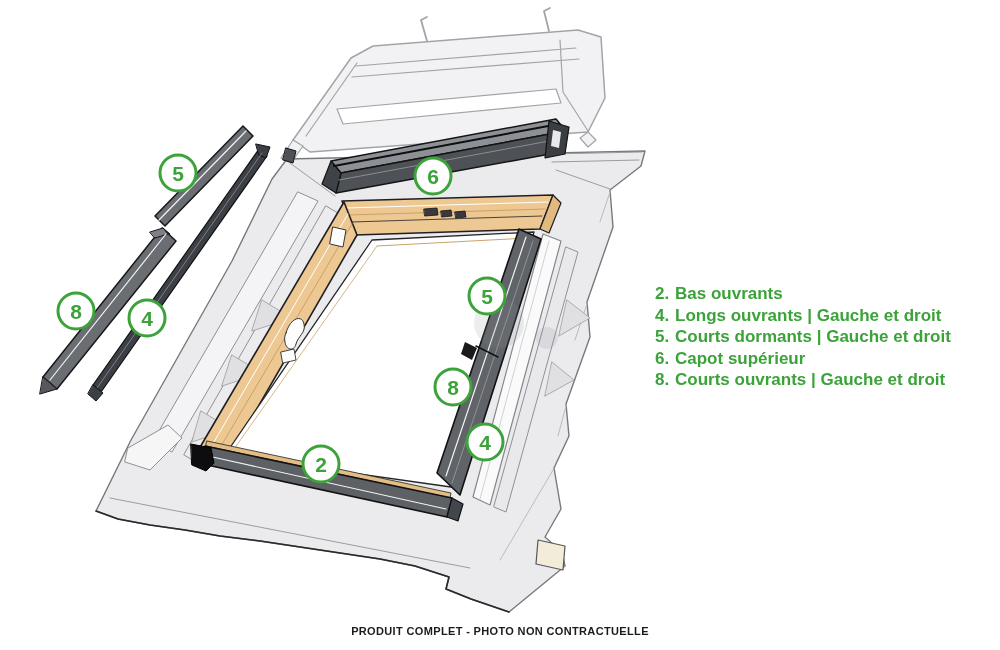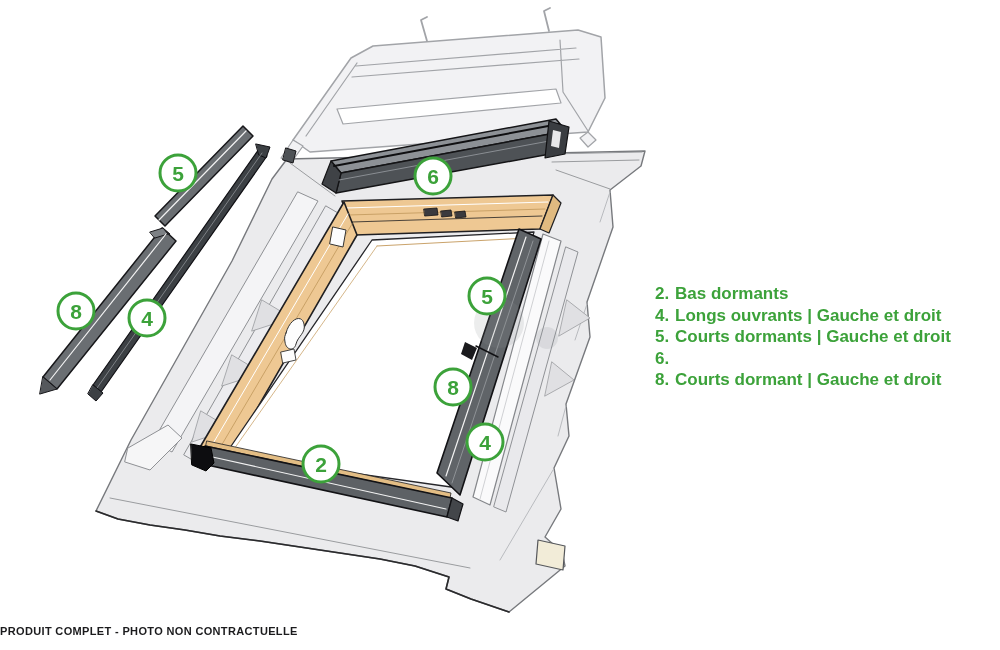--- a/index.html
+++ b/index.html
@@ -7,21 +7,21 @@
          font-family:"Liberation Sans",sans-serif;}
   svg{position:absolute;left:0;top:0;}
   .callout-layer{position:absolute;left:0;top:0;width:1000px;height:650px;pointer-events:none;}
   .callout{position:absolute;width:33px;height:33px;border:3px solid #3ca23a;border-radius:50%;
            background:#ffffff;display:flex;align-items:center;justify-content:center;
            font-size:21px;font-weight:bold;transform:translate(-50%,-50%);line-height:1;}
   .legend{position:absolute;left:655px;top:283px;font-size:17px;font-weight:600;
           line-height:21.6px;color:#3ca23a;white-space:nowrap;}
   .legend-item{display:flex;}
   .lnum{min-width:15px;margin-right:5px;}
-  .caption{position:absolute;left:0;top:625px;width:1000px;
+  .caption{position:absolute;left:0;top:625px;width:1000px;text-align:center;
            font-size:11px;font-weight:bold;letter-spacing:.35px;color:#1b1b1d;}
 </style>
 </head>
 <body>
 
 <div class="stage">
 
   <svg width="1000" height="650" viewBox="0 0 1000 650">
     <g stroke-linejoin="round" stroke-linecap="round" fill="none">
 
@@ -134,33 +134,34 @@
       <div class="callout" style="left: 147px; top: 318px; border-color: rgb(60, 162, 58); color: rgb(60, 162, 58);">4</div>
       <div class="callout" style="left: 487px; top: 296px; border-color: rgb(60, 162, 58); color: rgb(60, 162, 58);">5</div>
       <div class="callout" style="left: 453px; top: 387px; border-color: rgb(60, 162, 58); color: rgb(60, 162, 58);">8</div>
       <div class="callout" style="left: 485px; top: 442px; border-color: rgb(60, 162, 58); color: rgb(60, 162, 58);">4</div>
       <div class="callout" style="left: 321px; top: 464px; border-color: rgb(60, 162, 58); color: rgb(60, 162, 58);">2</div>
     </div>
 
   <div class="legend" id="legend" style="color: rgb(60, 162, 58);">
       <div class="legend-item">
         <span class="lnum">2.</span>
-        <span class="llabel">Bas dormants</span>
+        <span class="llabel">Bas ouvrants</span>
       </div>
       <div class="legend-item">
         <span class="lnum">4.</span>
         <span class="llabel">Longs ouvrants | Gauche et droit</span>
       </div>
       <div class="legend-item">
         <span class="lnum">5.</span>
         <span class="llabel">Courts dormants | Gauche et droit</span>
       </div>
       <div class="legend-item">
         <span class="lnum">6.</span>
+        <span class="llabel">Capot supérieur</span>
       </div>
       <div class="legend-item">
         <span class="lnum">8.</span>
-        <span class="llabel">Courts dormant | Gauche et droit</span>
+        <span class="llabel">Courts ouvrants | Gauche et droit</span>
       </div>
     </div>
 
   <div class="caption">PRODUIT COMPLET - PHOTO NON CONTRACTUELLE</div>
 </div>
 
 </body></html>

